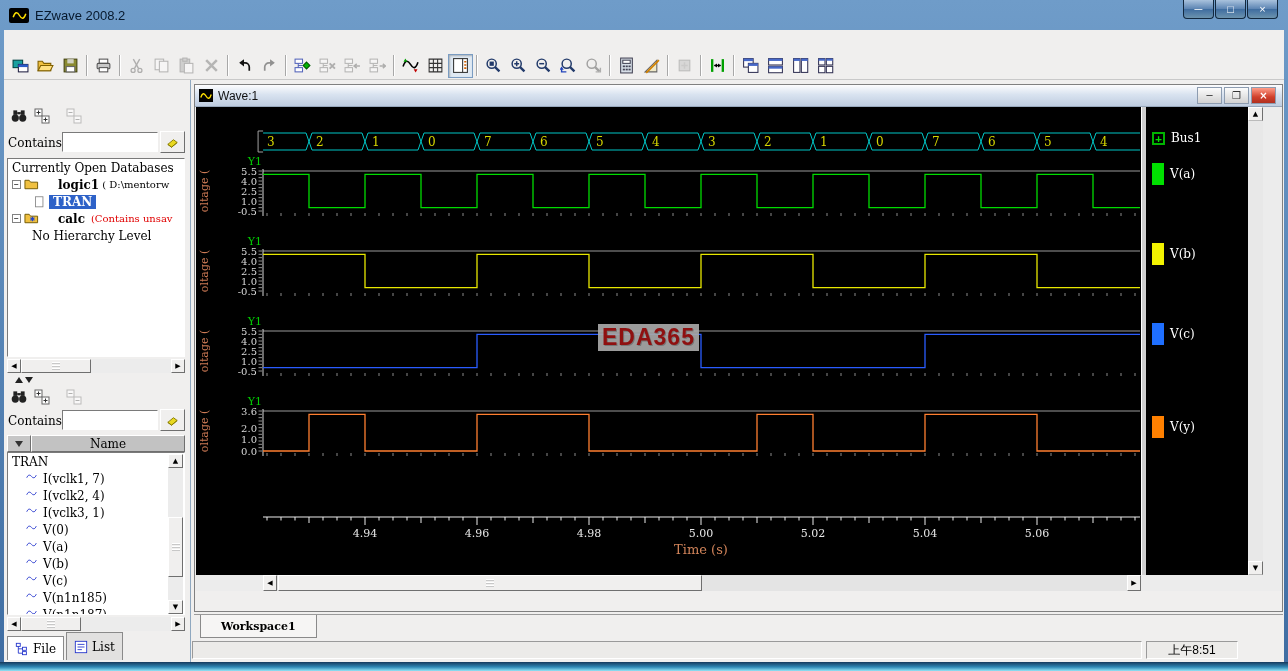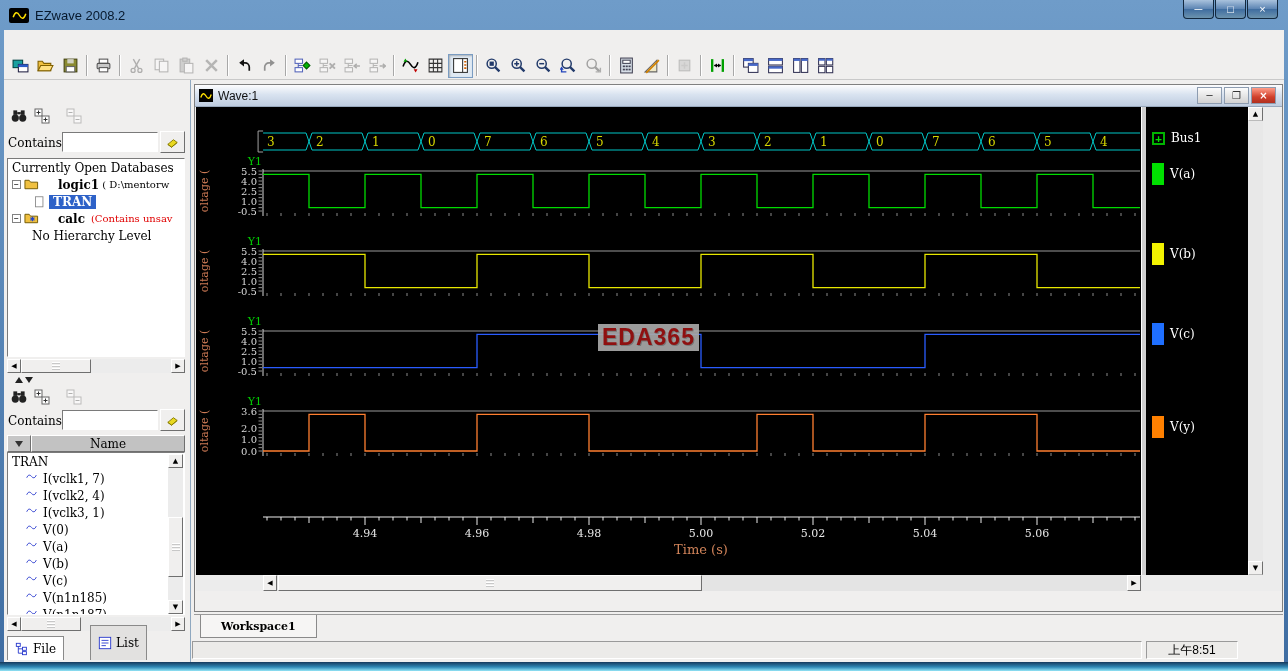--- a/index.html
+++ b/index.html
@@ -64,21 +64,21 @@
   #listbox{left:7px;top:452px;width:178px;height:163px;background:#fff;border:1px solid #7a7a7a;border-right-color:#fff;border-bottom-color:#fff;overflow:hidden;}
   .lrow{height:17px;display:flex;align-items:center;gap:4px;padding-left:16px;font:12px "DejaVu Serif",serif;white-space:nowrap;}
   .lrow.group{padding-left:4px;}
   #list-vscroll{position:absolute;right:1px;top:1px;width:15px;height:160px;background:#ececec;}
   .varrow{height:14px;display:flex;align-items:center;justify-content:center;font:7px "DejaVu Sans",sans-serif;}
   #list-vthumb{position:absolute;left:0;top:63px;width:15px;height:60px;}
   .grip{background:repeating-linear-gradient(180deg,#fff 0 1px,#c8c8c8 1px 2px,transparent 2px 3px) center/8px 9px no-repeat,#f0efee;}
   #tabsrow{left:7px;top:634px;width:178px;height:26px;display:flex;align-items:flex-end;gap:2px;}
   .ptab{display:flex;align-items:center;gap:4px;font:12px "DejaVu Serif",serif;padding:2px 7px;border:1px solid #8a8a8a;border-bottom:none;}
   .ptab.active{background:#fff;height:24px;}
-  .ptab.inactive{background:#e2e1e0;height:35px;margin-left:24px;}
+  .ptab.inactive{background:#e2e1e0;height:28px;}
   
   #wavewin{left:194px;top:84px;width:1089px;height:528px;background:#f0efee;border:1px solid #808080;}
   #wtitle{left:195px;top:85px;width:1087px;height:22px;background:linear-gradient(180deg,#fdfdfe,#d9e3f0 45%,#bfcde0);
           display:flex;align-items:center;padding-left:4px;gap:5px;border-bottom:1px solid #98a8bc;}
   #wtitle-icon{width:14px;height:13px;background:#000;display:flex;align-items:center;justify-content:center;}
   #wtitle-text{font-size:12px;color:#111;}
   #wtitle-btns{margin-left:auto;margin-right:6px;display:flex;gap:2px;}
   .wtb{width:25px;height:17px;display:flex;align-items:center;justify-content:center;font:bold 10px "DejaVu Sans",sans-serif;
        background:linear-gradient(180deg,#fcfcfc,#d2d2d2);border:1px solid #8d9cb0;color:#333;}
   .wtb.close{background:linear-gradient(180deg,#ff9d88,#d0402c 60%,#b03020);color:#fff;}

